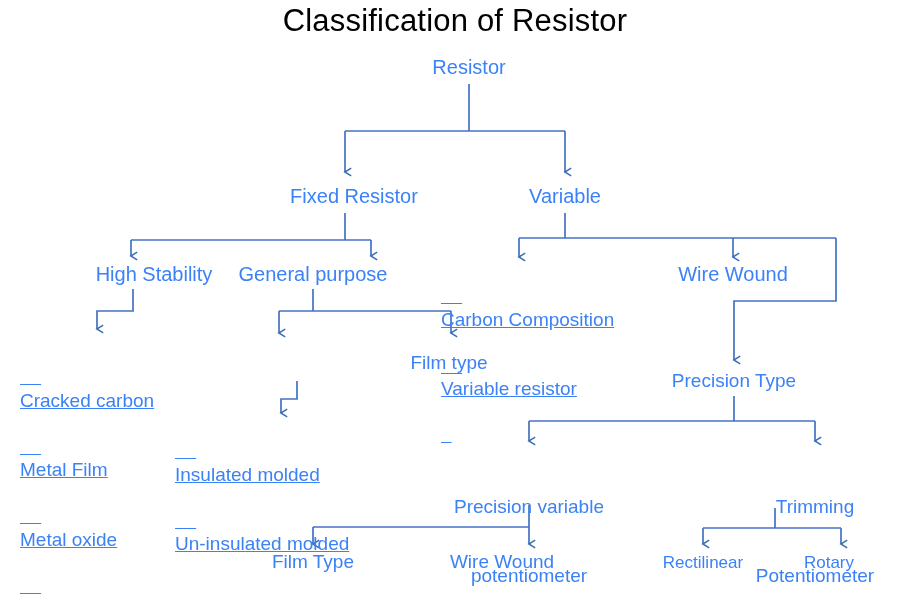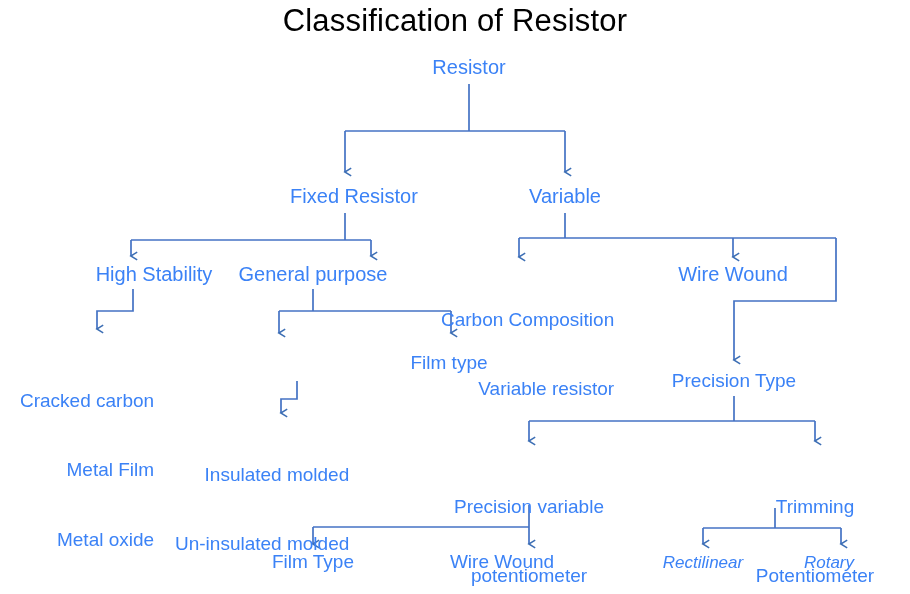--- a/index.html
+++ b/index.html
@@ -26,35 +26,35 @@
     pointer-events: none;
   }
   .node {
     position: absolute;
     white-space: pre;
     line-height: 1.18;
     color: #3b82f6;
     font-weight: 400;
   }
   .node.center { transform: translateX(-50%); text-align: center; }
-  .node.left   { text-align: right; }
+  .node.left   { text-align: left; text-decoration: underline; }
 
   #title {
     position: absolute;
     left: 455px;
     top: 3px;
     transform: translateX(-50%);
     font-size: 31px;
     letter-spacing: 0.2px;
     white-space: pre;
     color: #000000;
   }
   .s20 { font-size: 20px; }
   .s19 { font-size: 19px; }
-  .s17 { font-size: 17px; font-style: italic; }
+  .s17 { font-size: 17px; }
   .stack > div { line-height: 1.30; }
 </style>
 </head>
 <body>
 
 <div id="diagram">
 
   <div id="title">Classification of Resistor</div>
 
   <svg id="connectors" viewBox="0 0 910 594" width="910" height="594" xmlns="http://www.w3.org/2000/svg">

